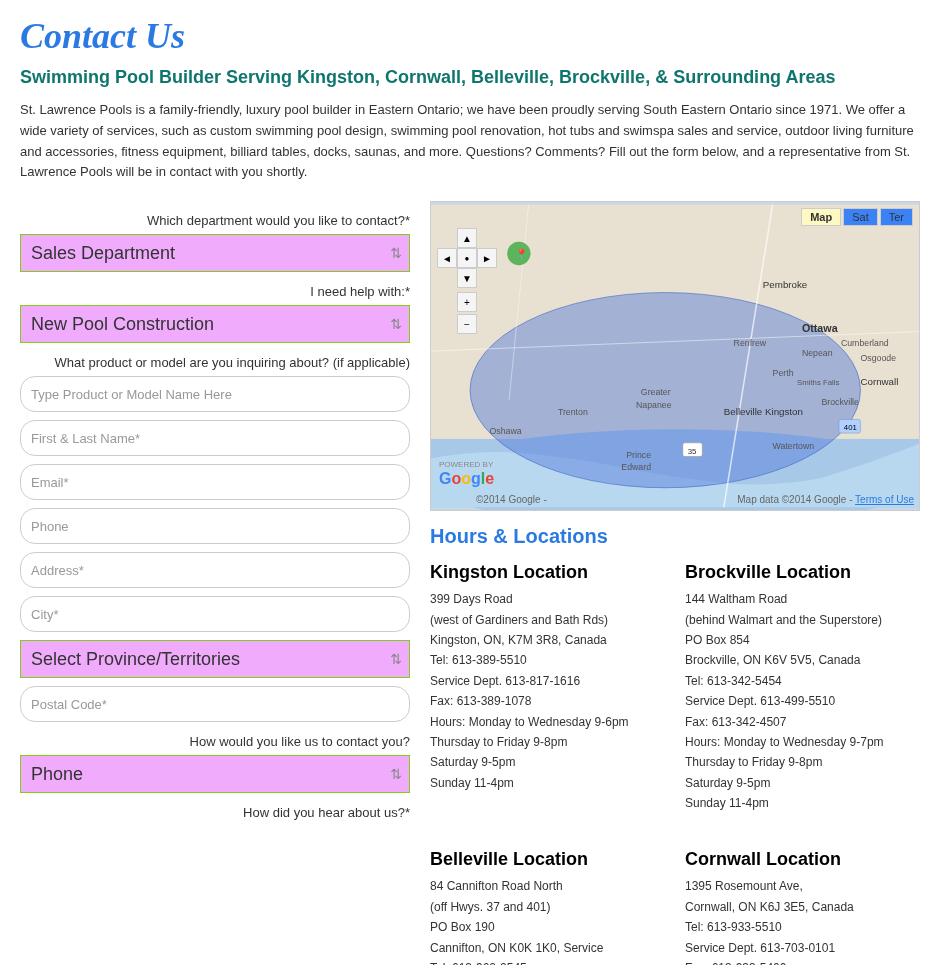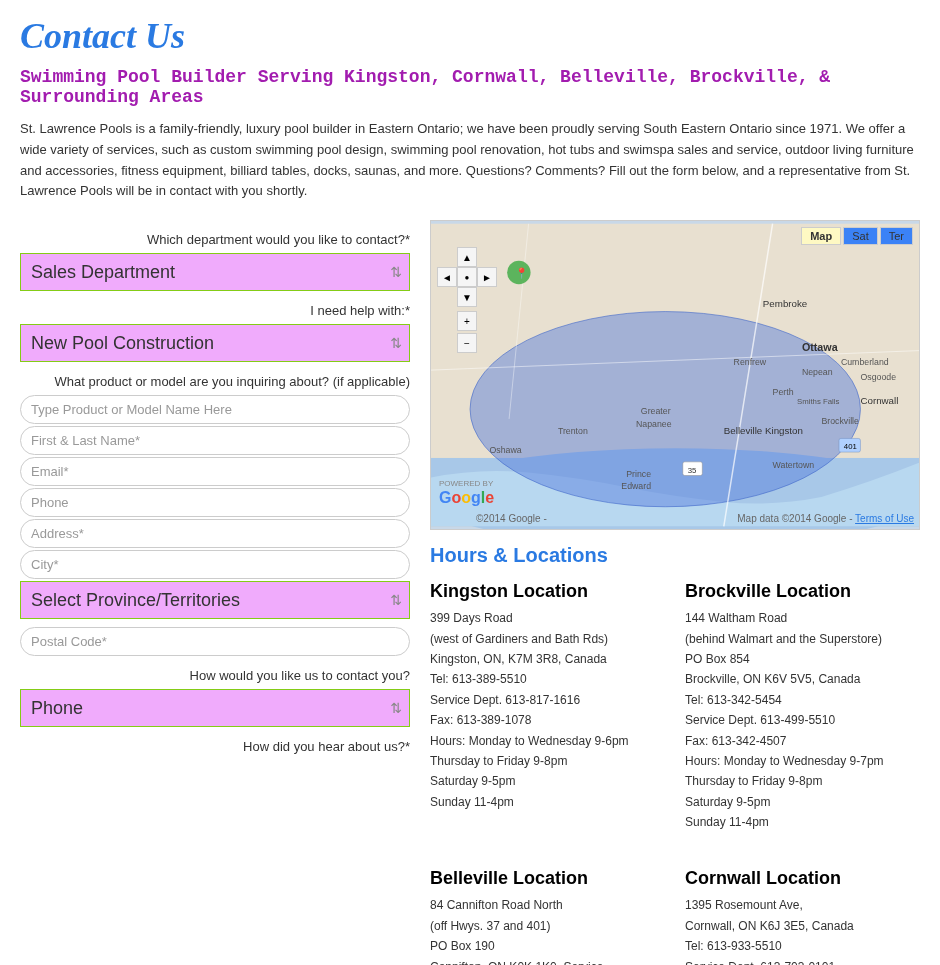--- a/index.html
+++ b/index.html
@@ -1,19 +1,19 @@
 <!DOCTYPE html>
 <html><head>
   <meta charset="utf-8">
   <style>
     * { box-sizing: border-box; margin: 0; padding: 0; }
     body { font-family: Arial, sans-serif; font-size: 13px; color: #333; background: #fff; padding: 15px 20px; max-width: 940px; }
     
     h1.page-title { font-family: Georgia, serif; font-style: italic; color: #2a7ae2; font-size: 36px; margin-bottom: 10px; }
-    h2.subtitle { font-size: 18px; font-weight: bold; margin-bottom: 12px; color: #a21caf; font-family: Liberation Mono, monospace; }
+    h2.subtitle { font-size: 18px; font-weight: bold; margin-bottom: 12px; color: #0f766e; }
     
     .intro-text { font-size: 13px; line-height: 1.6; margin-bottom: 18px; color: #333; }
     
     .main-layout { display: flex; gap: 20px; align-items: flex-start; }
     
     .left-column { width: 390px; flex-shrink: 0; }
     .right-column { flex: 1; }
     
     .form-label { font-size: 13px; margin-bottom: 6px; margin-top: 12px; display: block; color: #333; text-align: right; }
     
@@ -50,22 +50,22 @@
       right: 8px;
       top: 50%;
       transform: translateY(-50%);
       font-size: 14px;
       color: #888;
       pointer-events: none;
     }
     
     .form-input {
       display: block;
-      margin-bottom: 2px;
-      height: 29px;
+      margin-bottom: 8px;
+      height: 36px;
       border-radius: 15px;
     }
     .form-input::placeholder { color: #999; }
     
     .map-container {
       width: 100%;
       height: 310px;
       background: #c8d8e8;
       position: relative;
       overflow: hidden;

